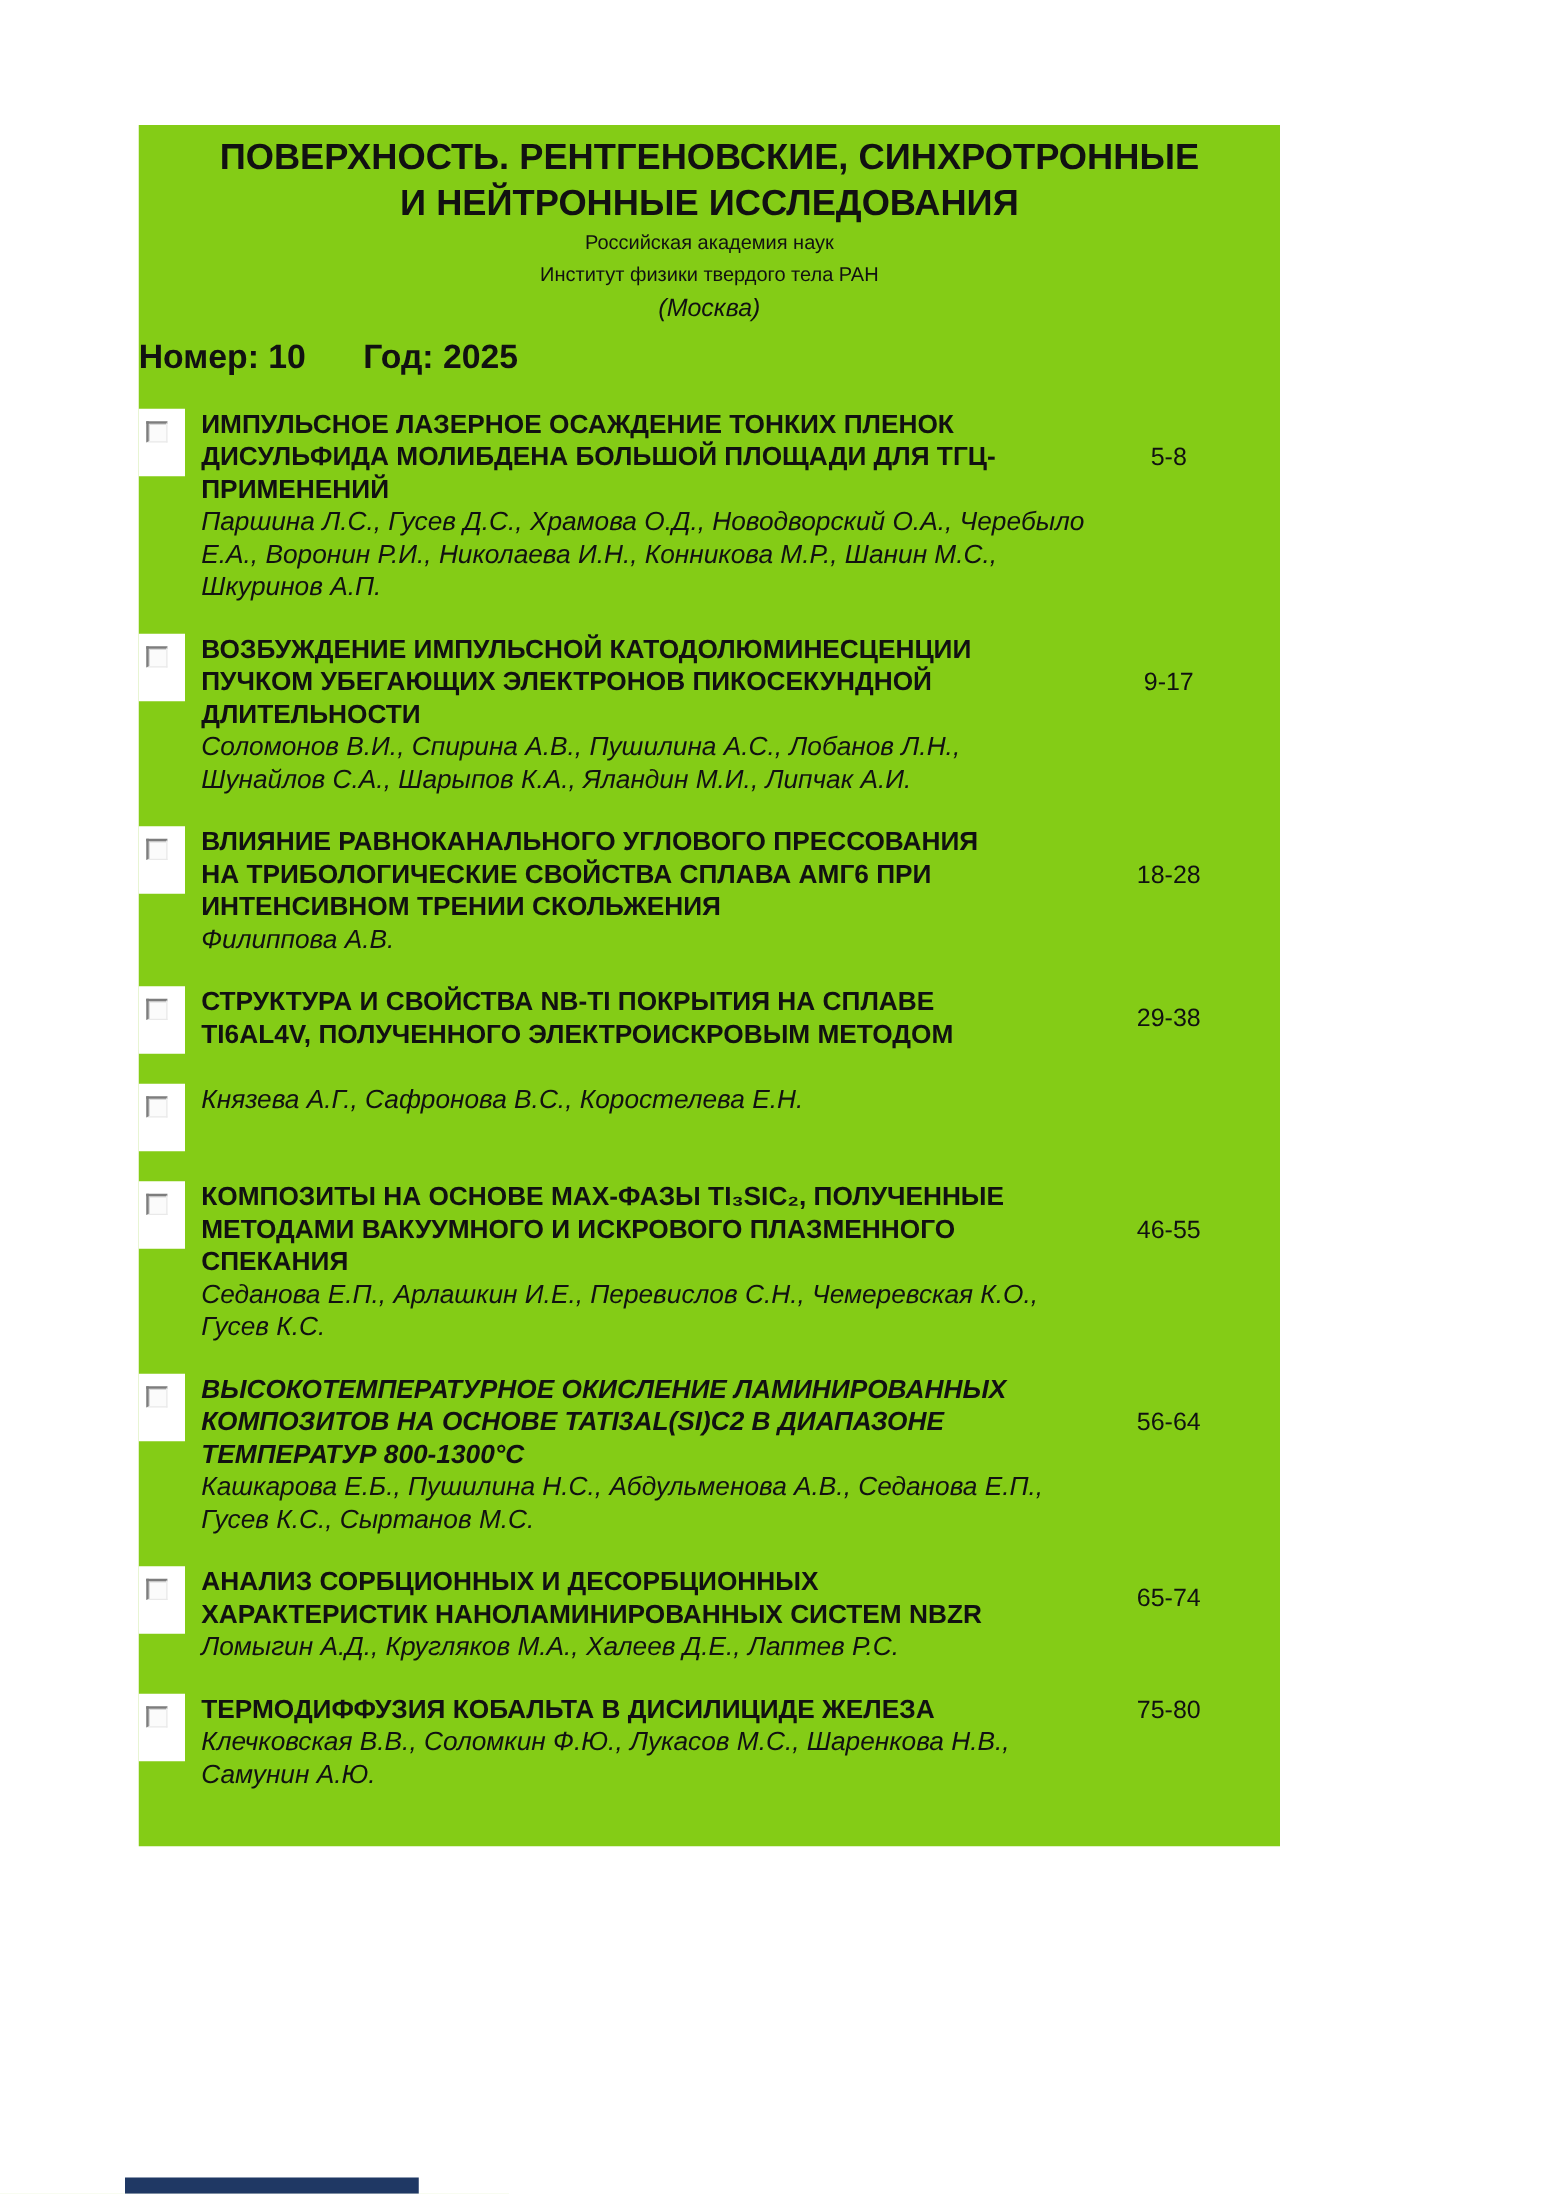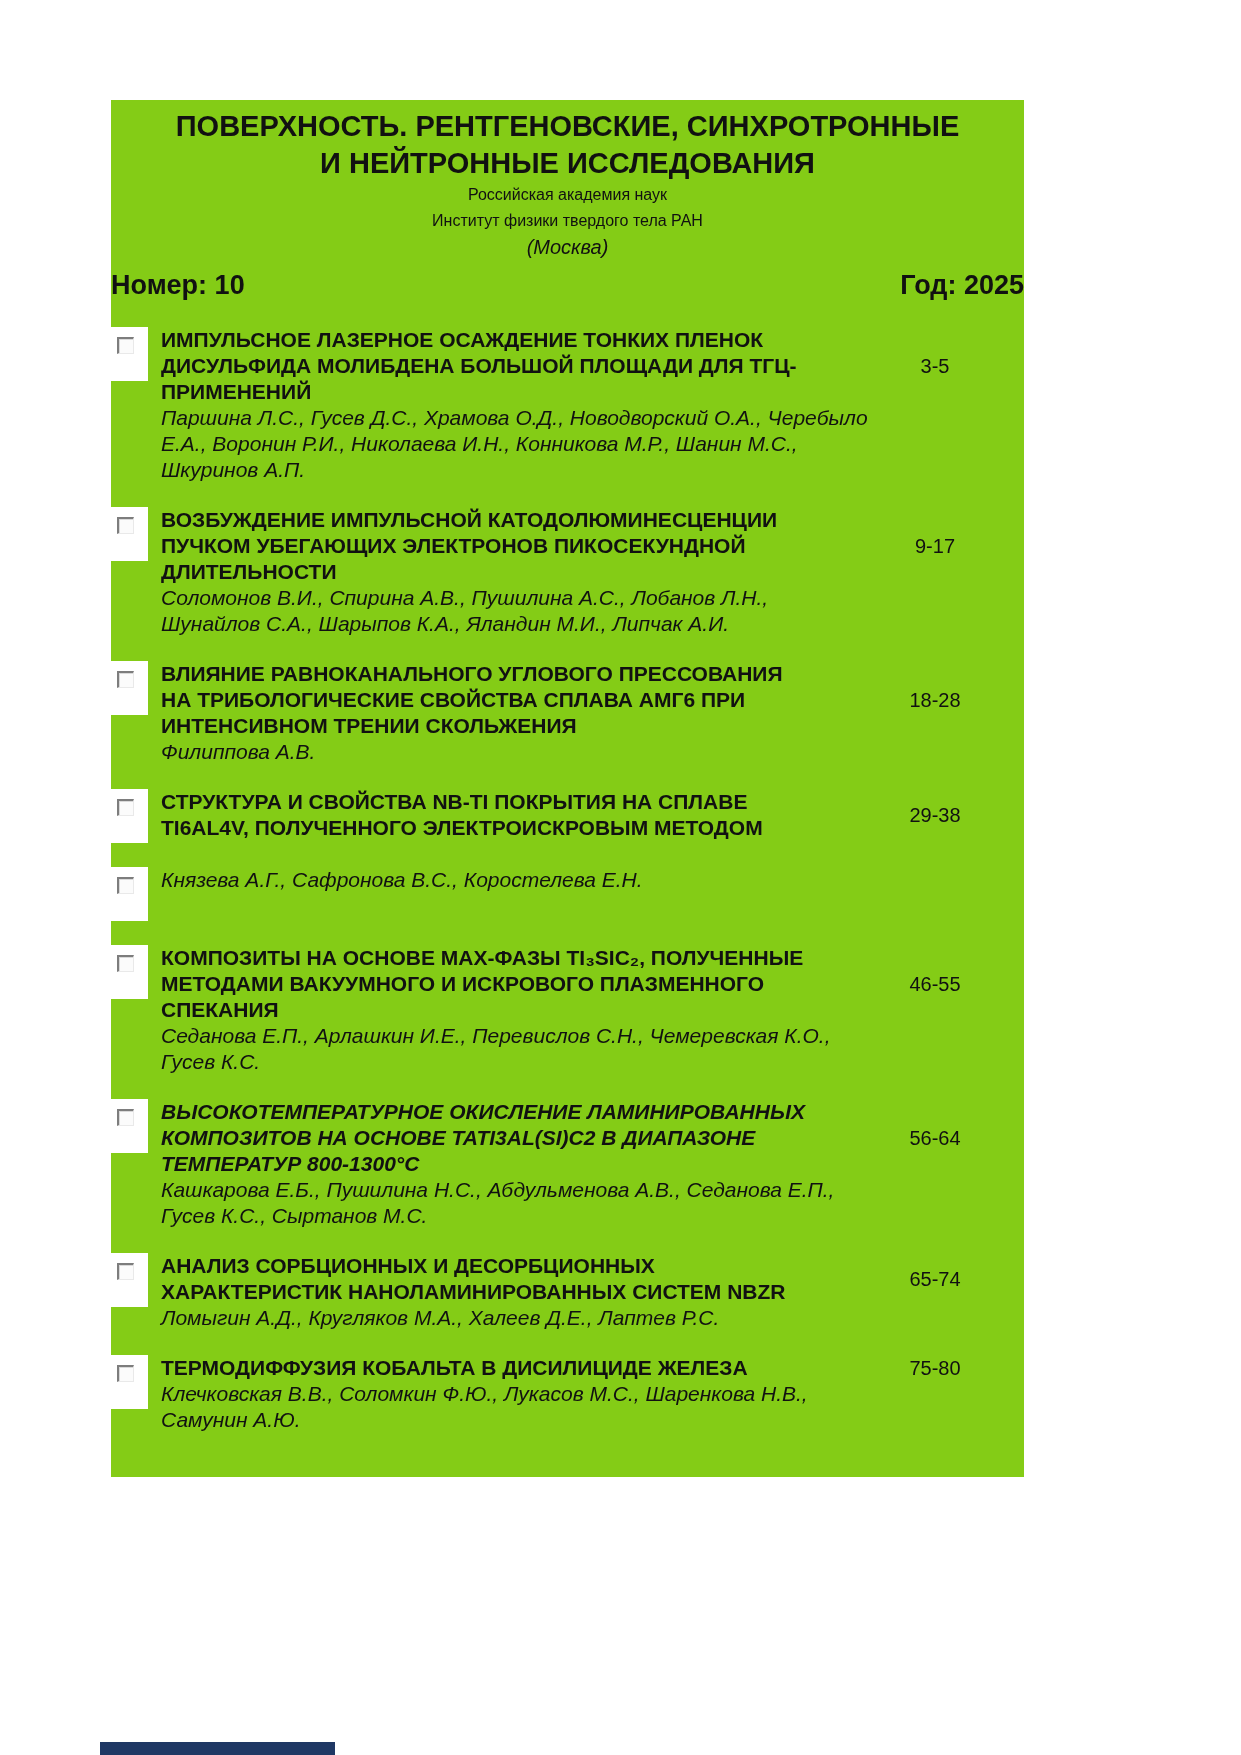--- a/index.html
+++ b/index.html
@@ -20,21 +20,21 @@
   }
   
   .header { text-align: center; margin-bottom: 26px; }
   .journal-title {
     font-size: 29px; font-weight: bold; line-height: 37px;
     max-width: 800px; margin: 0 auto;
   }
   .header-sub { font-size: 16px; line-height: 26px; }
   .header-city { font-size: 20px; line-height: 26px; font-style: italic; }
   .issue-line {
-    display: flex; justify-content: space-between; 
+    display: flex; justify-content: flex-start; gap: 46px;
     font-size: 27px; font-weight: bold; margin-top: 10px;
   }
   
   .rows { padding-left: 0; }
   .row { display: flex; margin-bottom: 24px; }
   .cb-cell { width: 50px; flex-shrink: 0; }
   .cb-box {
     width: 37px; height: 54px; background: #ffffff;
     padding: 10px 0 0 6px;
   }
@@ -89,21 +89,21 @@
   <div class="rows" id="rows">
   <div class="row">
     <div class="cb-cell">
       <div class="cb-box">
         <div class="checkbox" role="checkbox" aria-checked="false"></div>
       </div>
     </div>
     <div class="row-main">
       <div class="title-line">
         <div class="article-title">ИМПУЛЬСНОЕ ЛАЗЕРНОЕ ОСАЖДЕНИЕ ТОНКИХ ПЛЕНОК ДИСУЛЬФИДА МОЛИБДЕНА БОЛЬШОЙ ПЛОЩАДИ ДЛЯ ТГЦ-ПРИМЕНЕНИЙ</div>
-        <div class="pages">3-5</div>
+        <div class="pages">5-8</div>
       </div>
       <div class="article-authors">Паршина Л.С., Гусев Д.С., Храмова О.Д., Новодворский О.А., Черебыло Е.А., Воронин Р.И., Николаева И.Н., Конникова М.Р., Шанин М.С., Шкуринов А.П.</div>
     </div>
   </div>
 
   <div class="row">
     <div class="cb-cell">
       <div class="cb-box">
         <div class="checkbox" role="checkbox" aria-checked="false"></div>
       </div>

